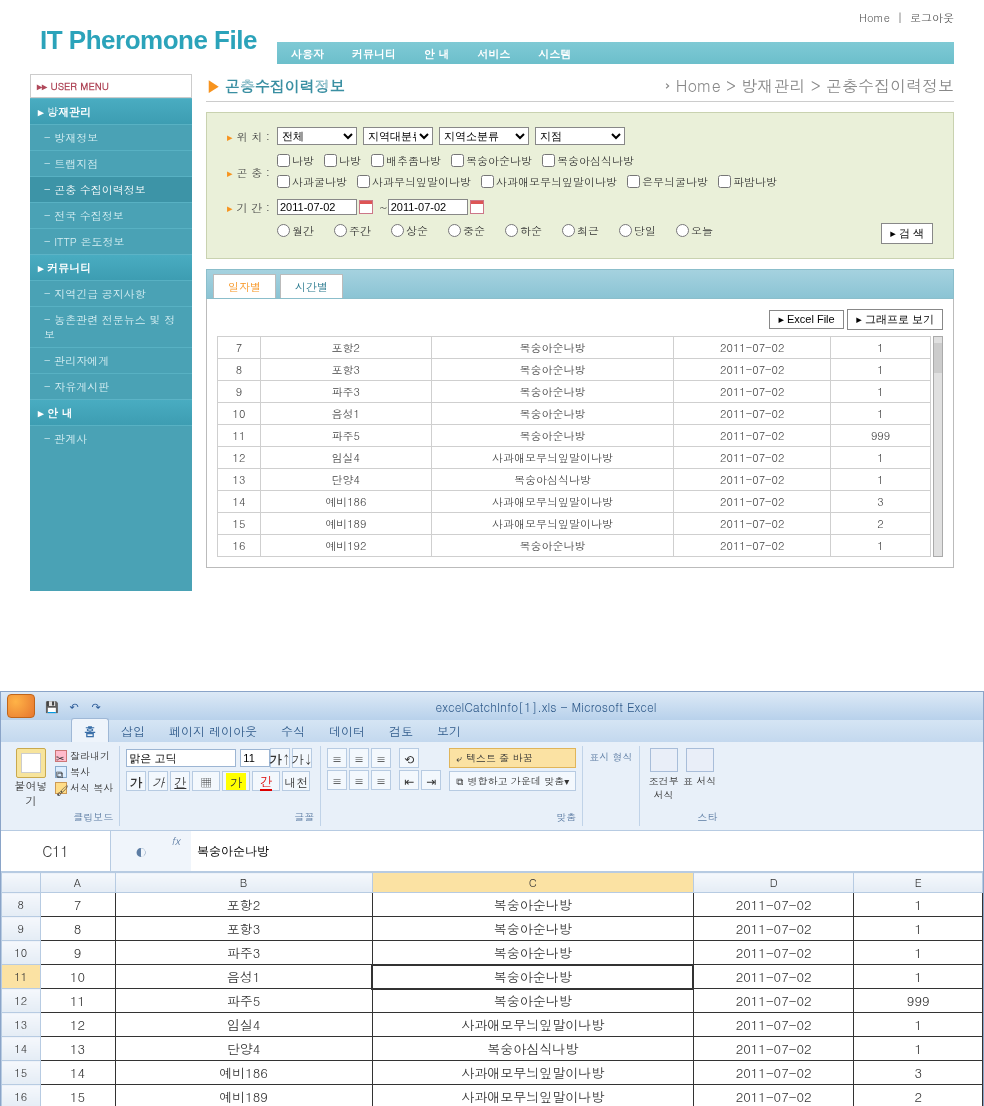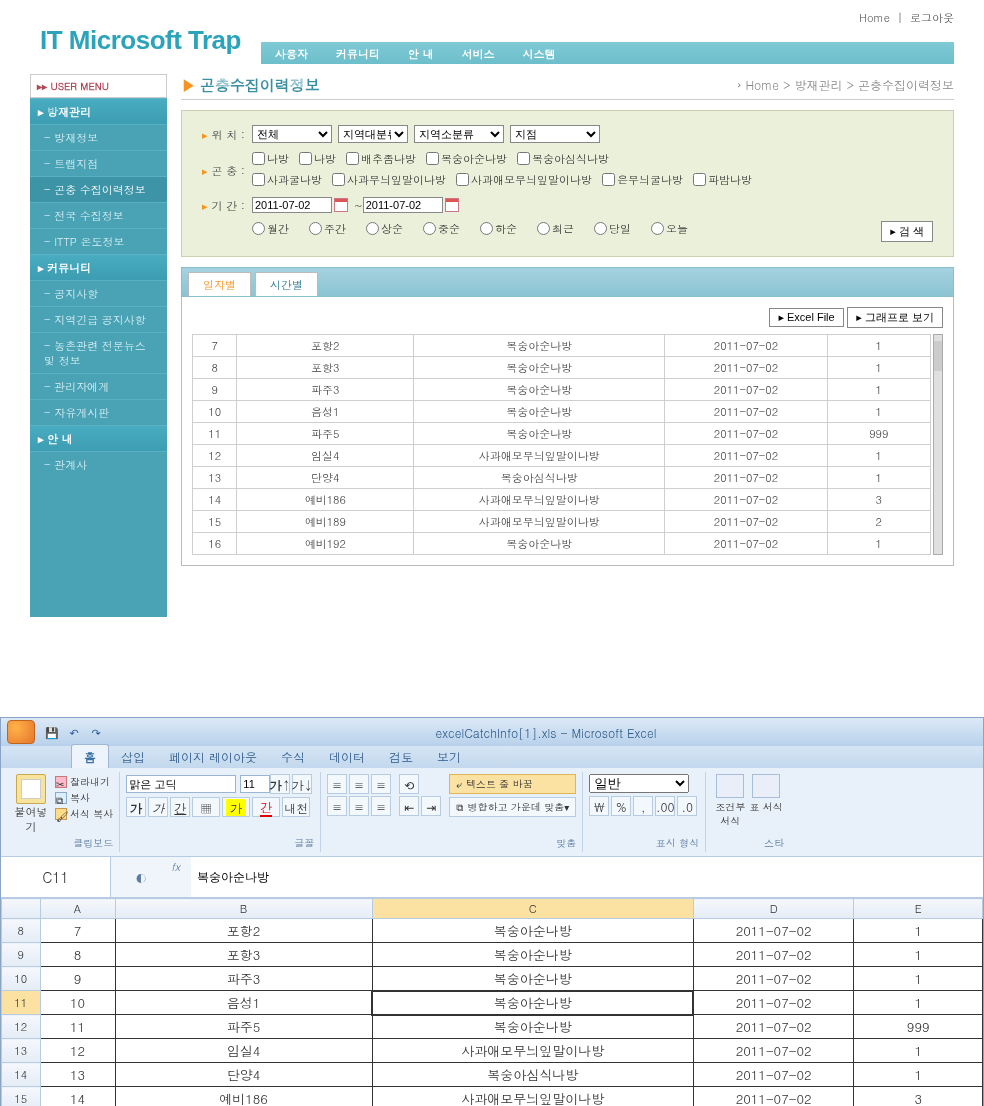--- a/index.html
+++ b/index.html
@@ -9,32 +9,32 @@
   
   .web-top { padding: 10px 30px 0; }
   .top-links { text-align: right; font-size: 11px; color: #555; }
   .top-links span { cursor: pointer; }
   .header-row { display: flex; align-items: flex-end; }
   .logo { font-family: Arial, sans-serif; font-size: 26px; font-weight: bold; color: #2ba3ba; letter-spacing: -0.5px; padding: 0 20px 8px 10px; }
   .main-tabs { flex: 1; display: flex; background: linear-gradient(#7fcad5, #6cbfcb); height: 22px; color: #fff; font-weight: bold; font-size: 11px; }
   .main-tabs div { padding: 4px 14px; cursor: pointer; }
 
   .web-body { display: flex; padding: 10px 30px 40px; }
-  .sidebar { width: 137px; }
+  .sidebar { width: 162px; }
   .user-menu-hdr { background: #fff; border: 1px solid #ccc; padding: 4px 6px; font-size: 10px; color: #b0485a; font-weight: bold; }
   .menu-group-title { background: linear-gradient(#49acc1, #3d9db2); color: #fff; font-weight: bold; padding: 5px 8px; font-size: 11px; border-top: 1px solid #5cb3c6; cursor: pointer; }
   .menu-item { background: #4aa2b5; color: #d9f0f4; padding: 5px 14px; font-size: 11px; border-top: 1px solid #58b1c3; cursor: pointer; }
   .menu-item.sel { background: #3d94a7; color: #fff; }
   .sidebar-pad { background: #4aa2b5; height: 140px; }
 
   .content { flex: 1; padding-left: 14px; }
   .breadcrumb-bar { display: flex; align-items: center; justify-content: space-between; border-bottom: 1px solid #ccc; padding-bottom: 4px; }
   .page-title { font-size: 15px; font-weight: bold; color: #3a8fa2; }
   .page-title .arrow { color: #f7931e; margin-right: 4px; }
-  .breadcrumb { font-size: 12px; color: #888; text-align: right; }
+  .breadcrumb { font-size: 16px; color: #888; text-align: right; }
 
   .filter-box { background: #eaf0d9; border: 1px solid #c9d2b0; padding: 14px 20px; margin-top: 10px; font-size: 11px; }
   .filter-row { display: flex; align-items: center; margin-bottom: 8px; flex-wrap: wrap; }
   .filter-lbl { width: 50px; color: #444; }
   .filter-lbl::before { content: "▸"; color: #f7931e; margin-right: 4px; }
   .filter-box select { margin-right: 6px; font-size: 11px; height: 18px; border: 1px solid #888; background: #fff; }
   .chk-item { margin-right: 10px; display: inline-flex; align-items: center; }
   .chk-item input { margin: 0 2px 0 0; }
   .date-in { width: 80px; height: 16px; font-size: 11px; border: 1px solid #888; padding-left: 2px; }
   .cal-ic { display: inline-block; width: 14px; height: 14px; background: #fff; border: 1px solid #c78; margin: 0 6px 0 2px; position: relative; cursor: pointer; }
@@ -105,21 +105,21 @@
 <body>
 <div class="wrap">
 
 <div class="web-top">
   <div class="top-links">
     <span>Home</span>
     &nbsp;|&nbsp;
     <span>로그아웃</span>
   </div>
   <div class="header-row">
-    <div class="logo">IT Microsoft Trap</div>
+    <div class="logo">IT Pheromone File</div>
     <div class="main-tabs" id="main-nav">
           <div>사용자</div>
           <div>커뮤니티</div>
           <div>안 내</div>
           <div>서비스</div>
           <div>시스템</div>
         </div>
   </div>
 </div>
 
@@ -129,21 +129,20 @@
     <div class="menu-group-title">▸ 방재관리</div>
     <div id="sb-g1">
           <div class="menu-item">- 방재정보</div>
           <div class="menu-item">- 트랩지점</div>
           <div class="menu-item sel">- 곤충 수집이력정보</div>
           <div class="menu-item">- 전국 수집정보</div>
           <div class="menu-item">- ITTP 온도정보</div>
         </div>
     <div class="menu-group-title">▸ 커뮤니티</div>
     <div id="sb-g2">
-          <div class="menu-item">- 공지사항</div>
           <div class="menu-item">- 지역긴급 공지사항</div>
           <div class="menu-item">- 농촌관련 전문뉴스 및 정보</div>
           <div class="menu-item">- 관리자에게</div>
           <div class="menu-item">- 자유게시판</div>
         </div>
     <div class="menu-group-title">▸ 안 내</div>
     <div id="sb-g3">
           <div class="menu-item">- 관계사</div>
         </div>
     <div class="sidebar-pad"></div>
@@ -411,32 +410,20 @@
                 <span style="margin-right:4px">⤶</span>
                 <span>텍스트 줄 바꿈</span>
               </div>
           <div class="merge-btn"><span style="margin-right:4px">⧉</span><span>병합하고 가운데 맞춤</span> ▾</div>
         </div>
       </div>
       <div class="rgroup-title">맞춤</div>
     </div>
 
     <div class="rgroup">
-      <div class="rbody" style="flex-direction:column">
-        <div class="numfmt">
-          <select><option>일반</option></select>
-        </div>
-        <div class="font-row" style="margin-top:3px">
-          <div class="btn-sq">₩</div>
-          <div class="btn-sq">%</div>
-          <div class="btn-sq">,</div>
-          <div class="btn-sq">.00</div>
-          <div class="btn-sq">.0</div>
-        </div>
-      </div>
       <div class="rgroup-title">표시 형식</div>
     </div>
 
     <div class="rgroup" style="border-right:none">
       <div class="rbody">
         <div class="large-btn">
               <div class="large-ic"></div>
               <div>조건부
 서식</div>
             </div>

